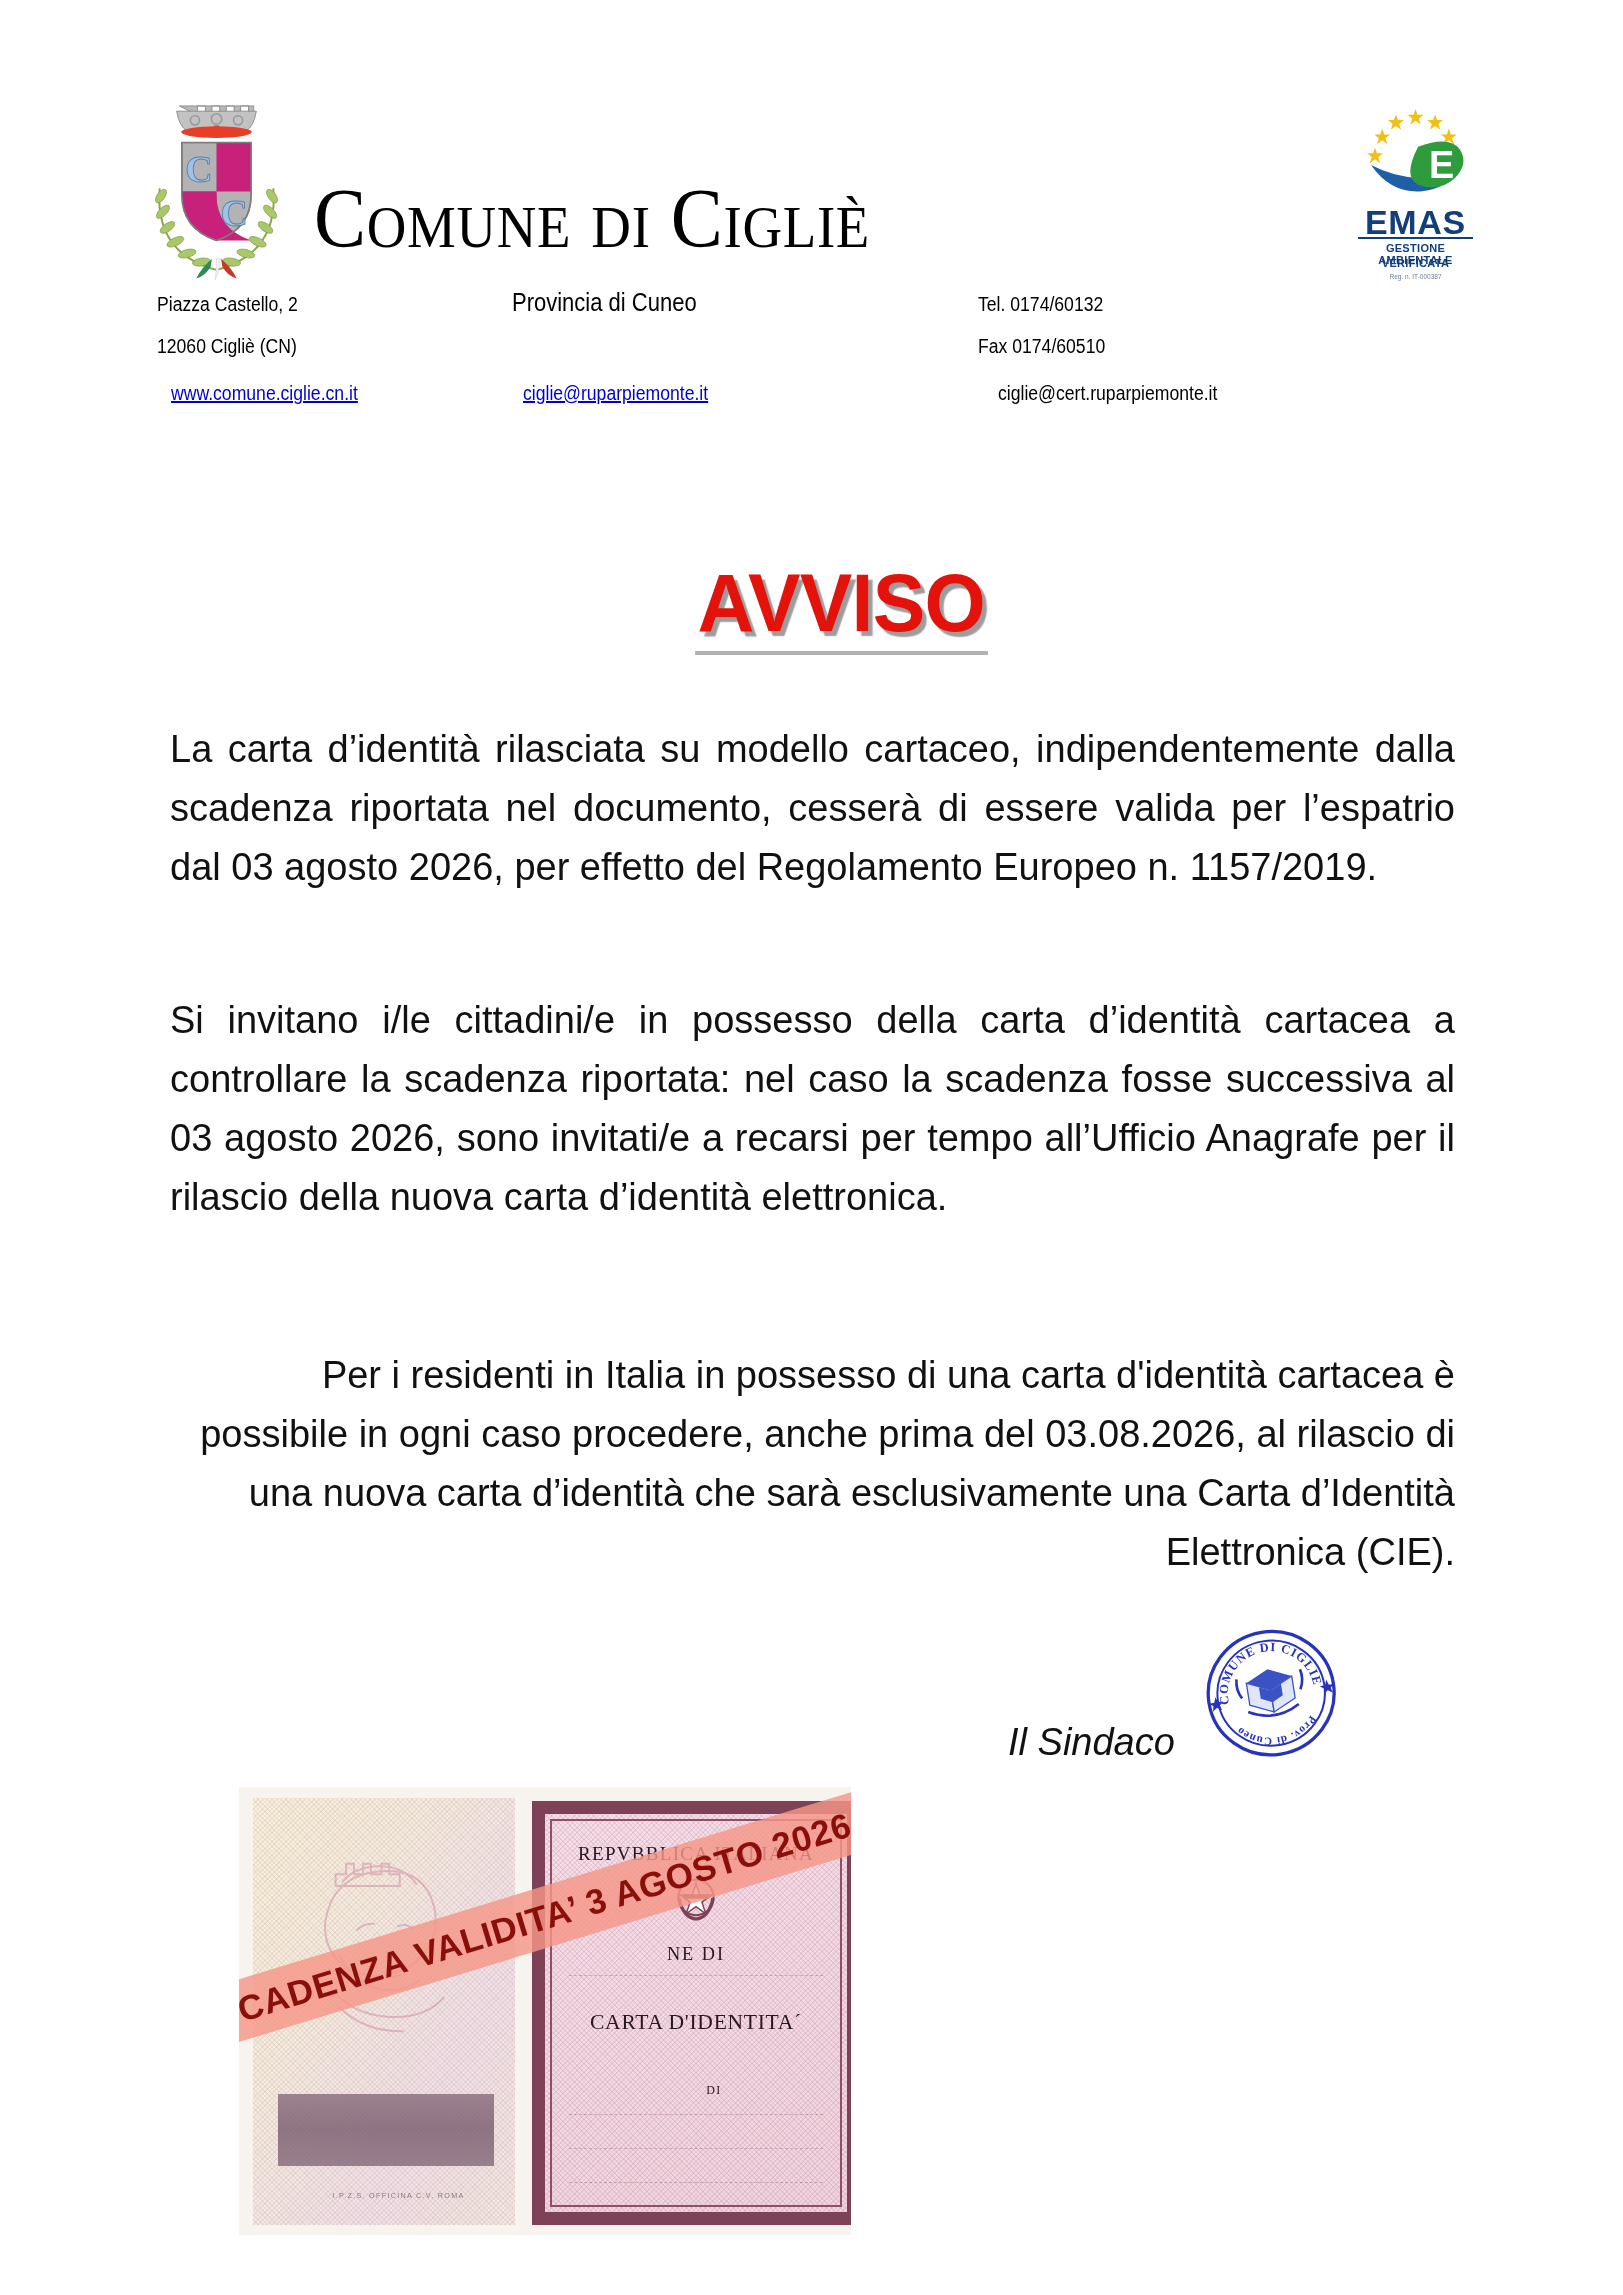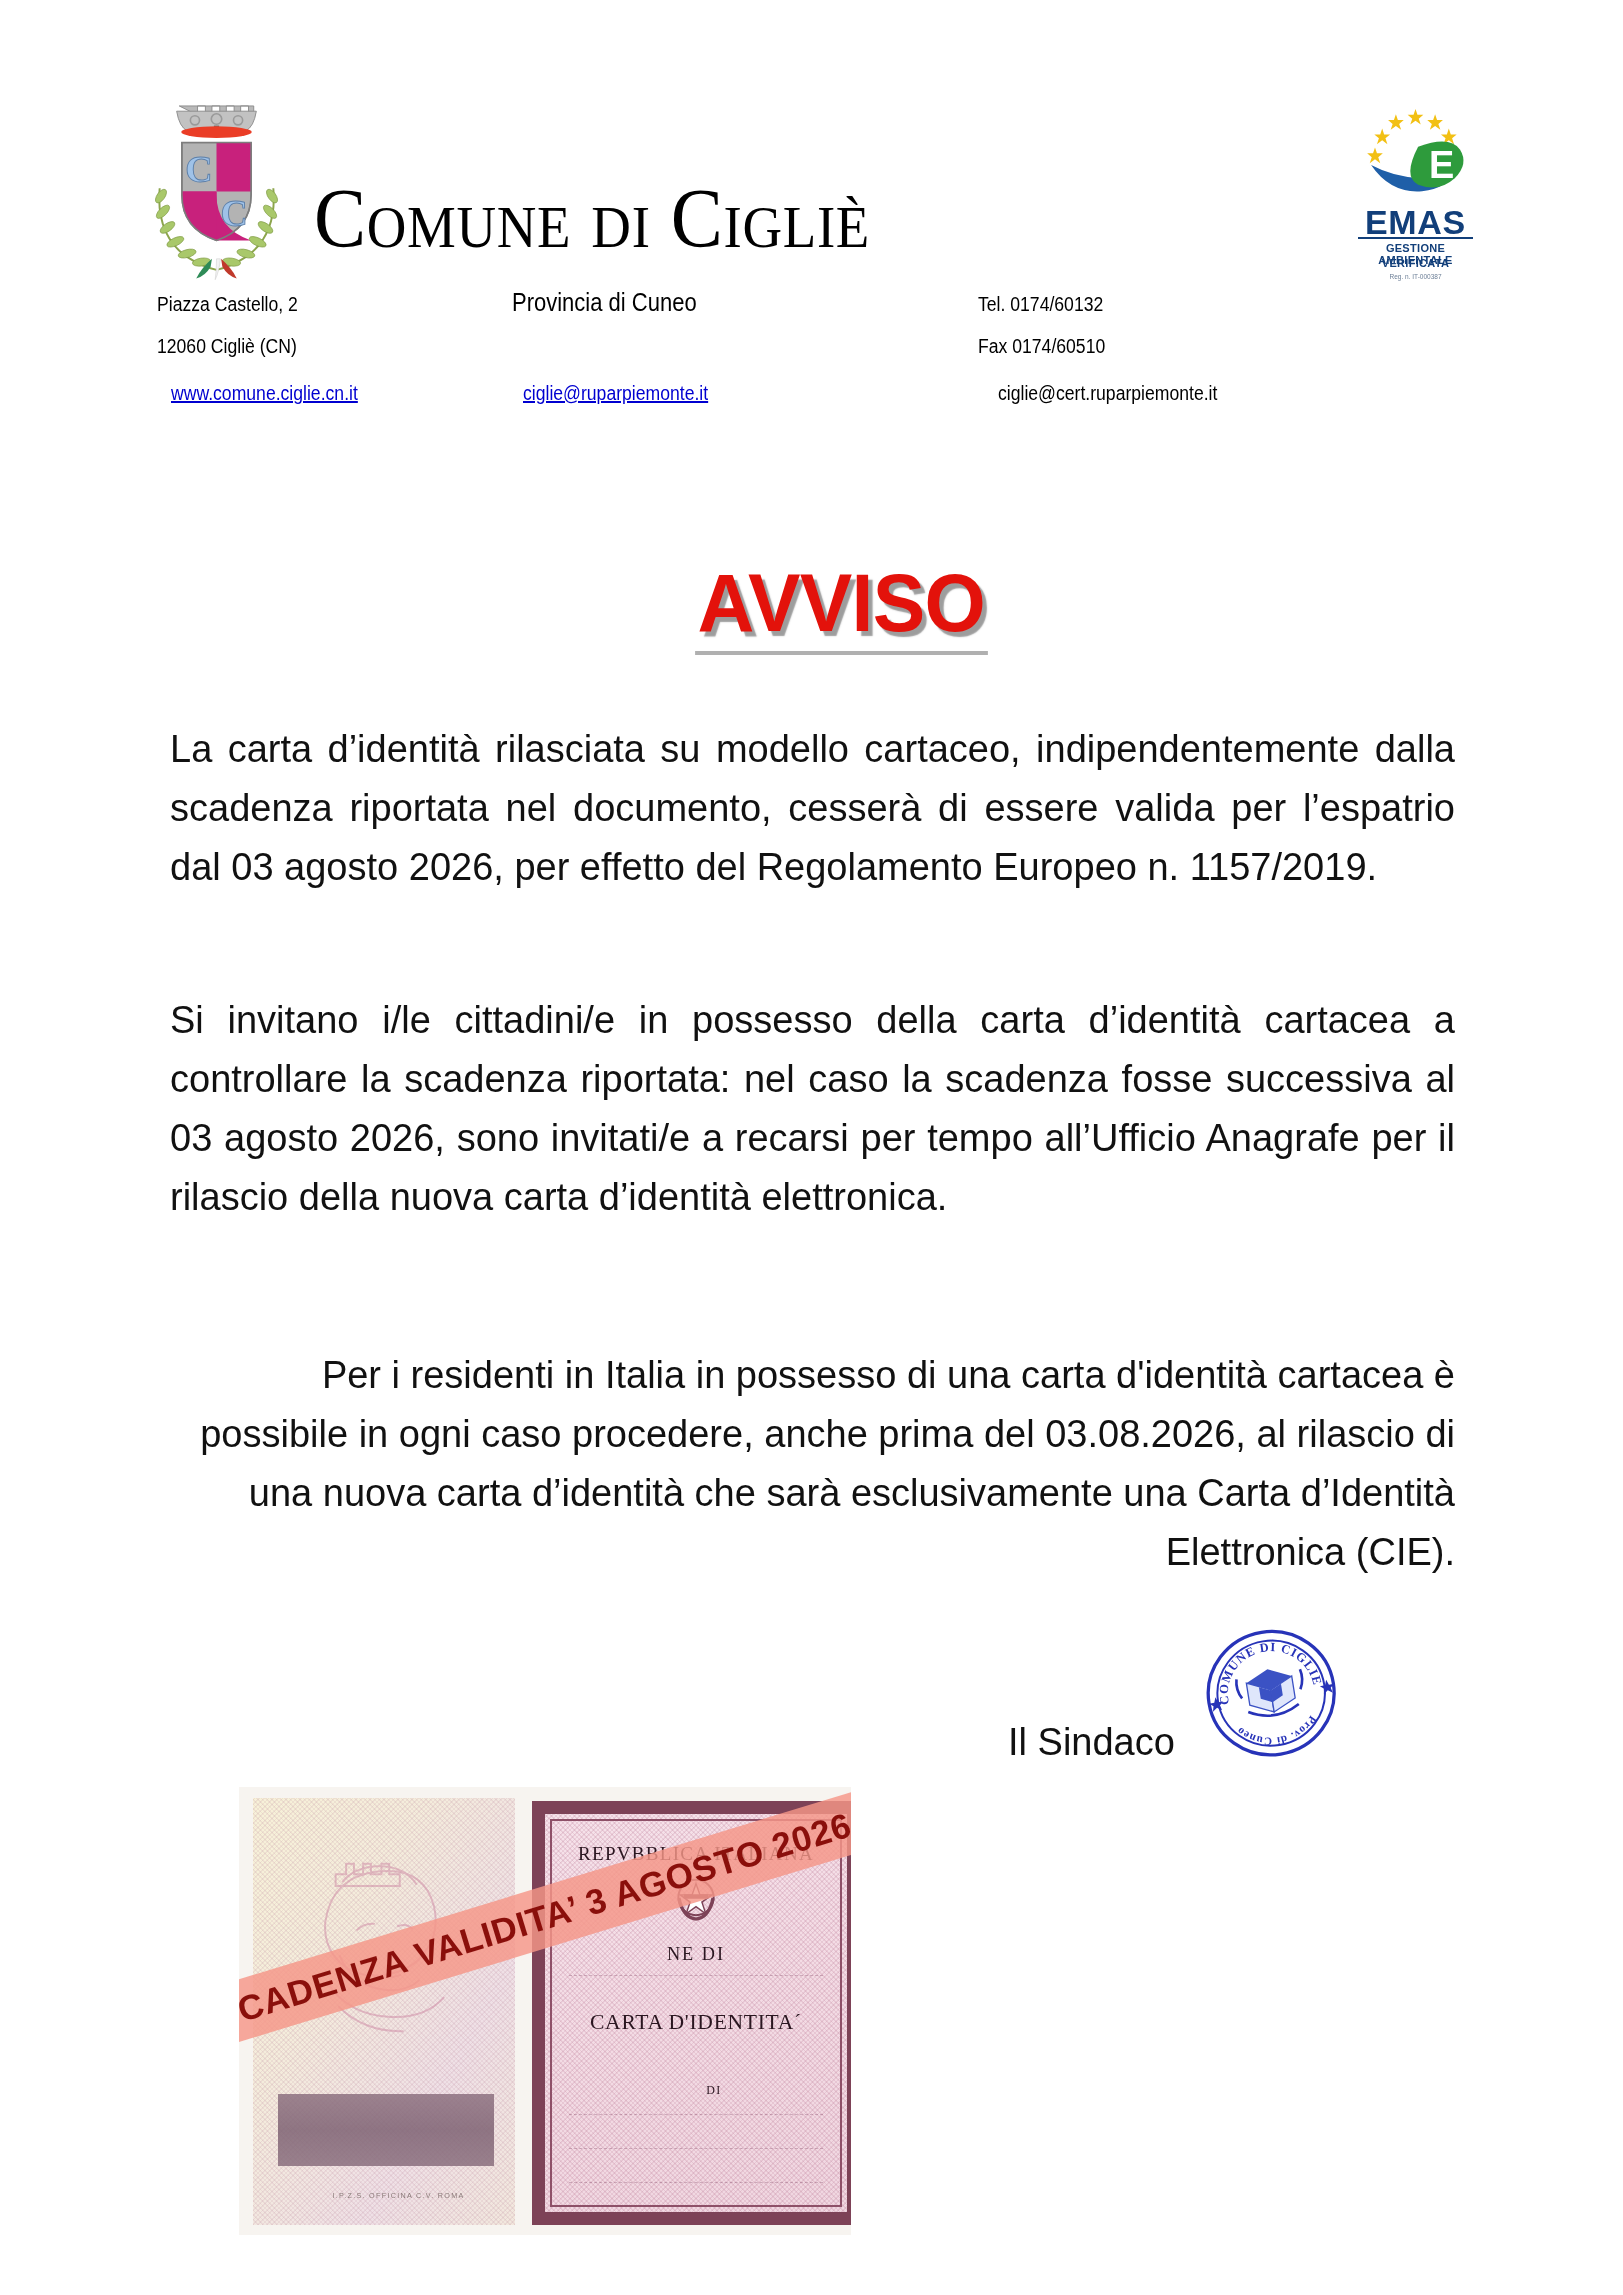--- a/index.html
+++ b/index.html
@@ -137,20 +137,21 @@
     width: 484px;
     height: 170px;
   }
   .signature-label {
     position: absolute;
     left: 39px;
     top: 98px;
     font-size: 38px;
     font-family: "Liberation Sans", sans-serif;
     color: #111111;
+    font-style: italic;
   }
   .official-stamp {
     position: absolute;
     left: 232px;
     top: 0px;
     width: 141px;
     height: 141px;
   }
 
   

